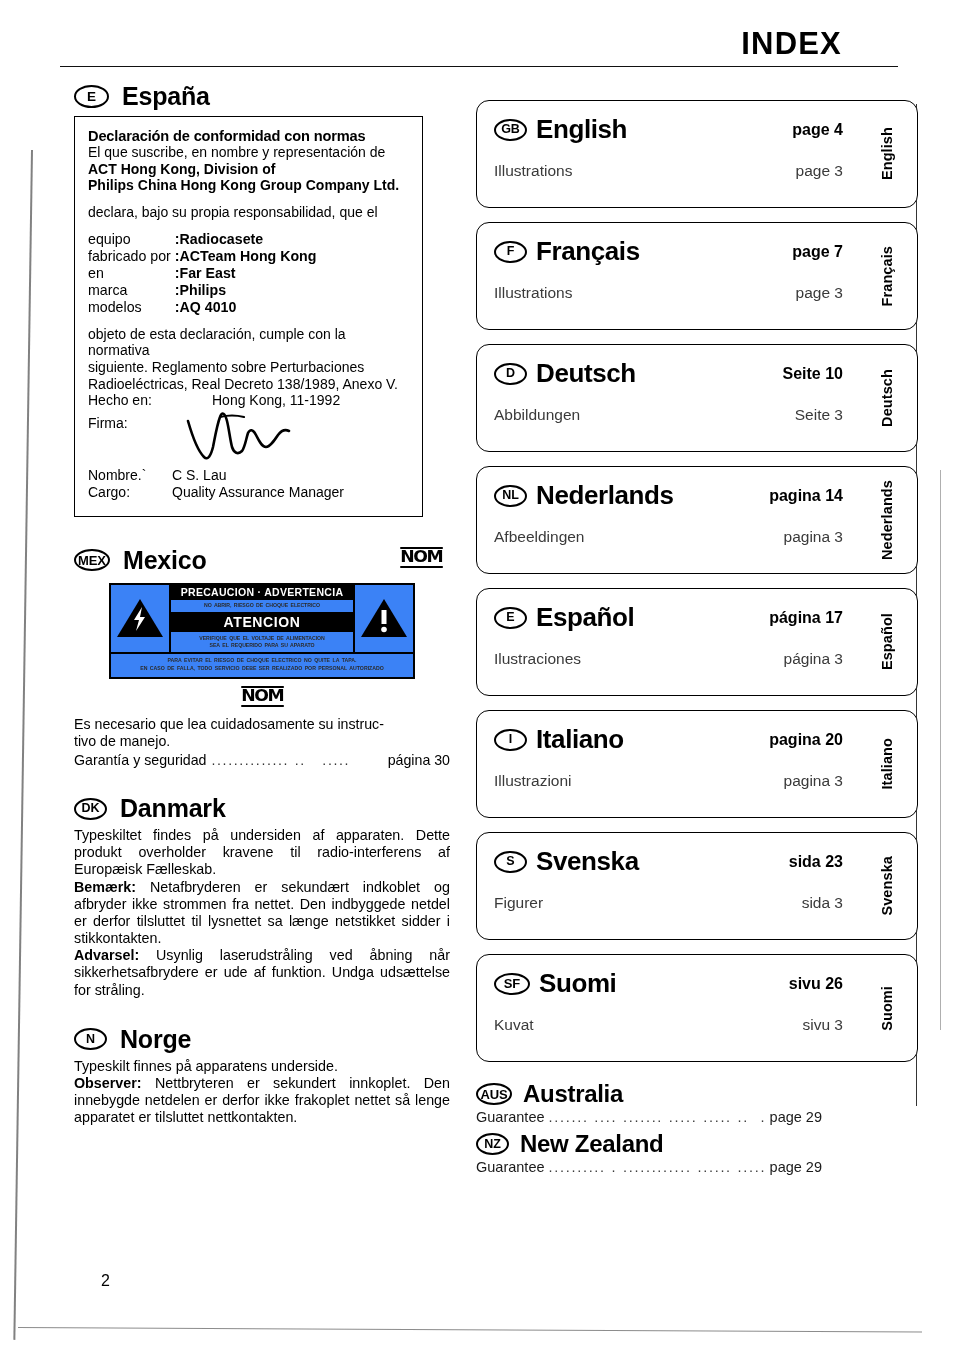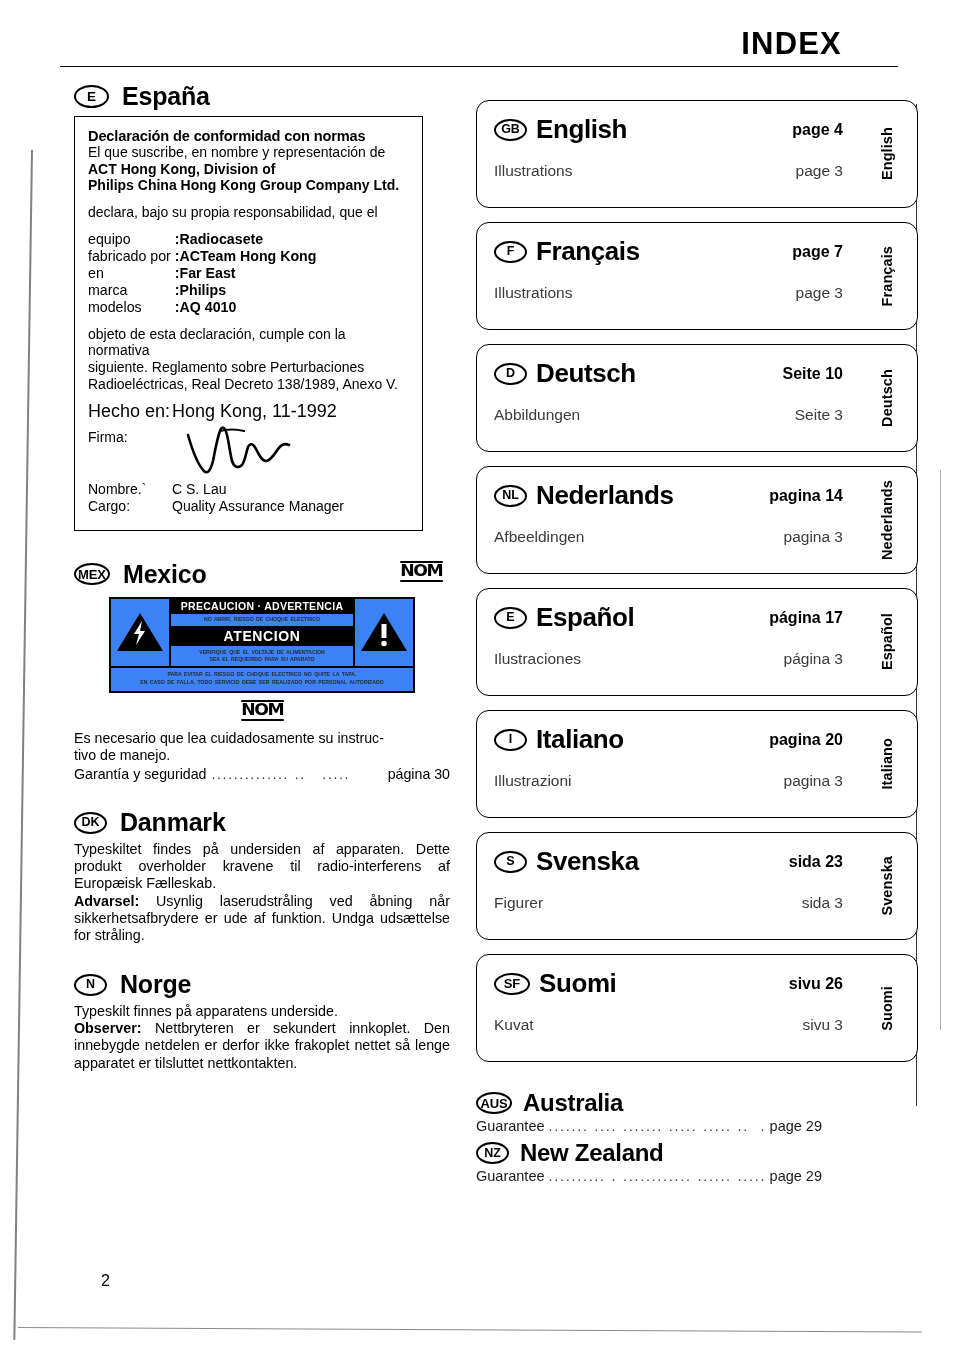--- a/index.html
+++ b/index.html
@@ -160,22 +160,22 @@
     white-space: nowrap;
   }
   #decl-table td.k { padding-right: 4px; }
   #decl-table td.v { font-weight: bold; }
   .decl-line {
     font-size: 14px;
     line-height: 1.19;
   }
   .sig-row {
     display: flex;
-    font-size: 18px;
-    margin-top: 9px;
+    font-size: 14px;
+    gap: 40px;
   }
   .sig-row .lbl { width: 84px; flex: none; }
   #firma-block {
     position: relative;
     height: 56px;
     margin-top: 7px;
     font-size: 14px;
   }
   #signature {
     position: absolute;
@@ -386,21 +386,21 @@
     position: absolute;
     left: 916px;
     top: 104px;
     width: 0;
     height: 1002px;
     border-left: 1.4px solid #111;
     opacity: .85;
   }
 
   
-  #aus-nz { margin-top: 27px; }
+  #aus-nz { margin-top: 18px; }
   .plain-entry { margin-bottom: 5px; }
   .plain-head {
     display: flex;
     align-items: center;
     gap: 11px;
   }
   .plain-name {
     font-size: 24px;
     font-weight: bold;
     letter-spacing: -.3px;
@@ -574,20 +574,21 @@
       </div>
     </div>
 
     <div class="block-section">
       <div class="country-head">
         <span class="oval oval-sm">DK</span>
         <span class="country-name">Danmark</span>
       </div>
       <div class="block-body">
         <p class="just"><span>Typeskiltet findes på undersiden af apparaten. Dette produkt overholder kravene til radio-interferens af Europæisk Fælleskab.</span></p>
+        <p class="just"><span class="lead">Bemærk:</span><span> Netafbryderen er sekundært indkoblet og afbryder ikke strommen fra nettet. Den indbyggede netdel er derfor tilsluttet til lysnettet sa længe netstikket sidder i stikkontakten.</span></p>
         <p class="just"><span class="lead">Advarsel:</span><span> Usynlig laserudstråling ved åbning når sikkerhetsafbrydere er ude af funktion. Undga udsættelse for stråling.</span></p>
       </div>
     </div>
 
     <div class="block-section">
       <div class="country-head">
         <span class="oval oval-sm">N</span>
         <span class="country-name">Norge</span>
       </div>
       <div class="block-body">

